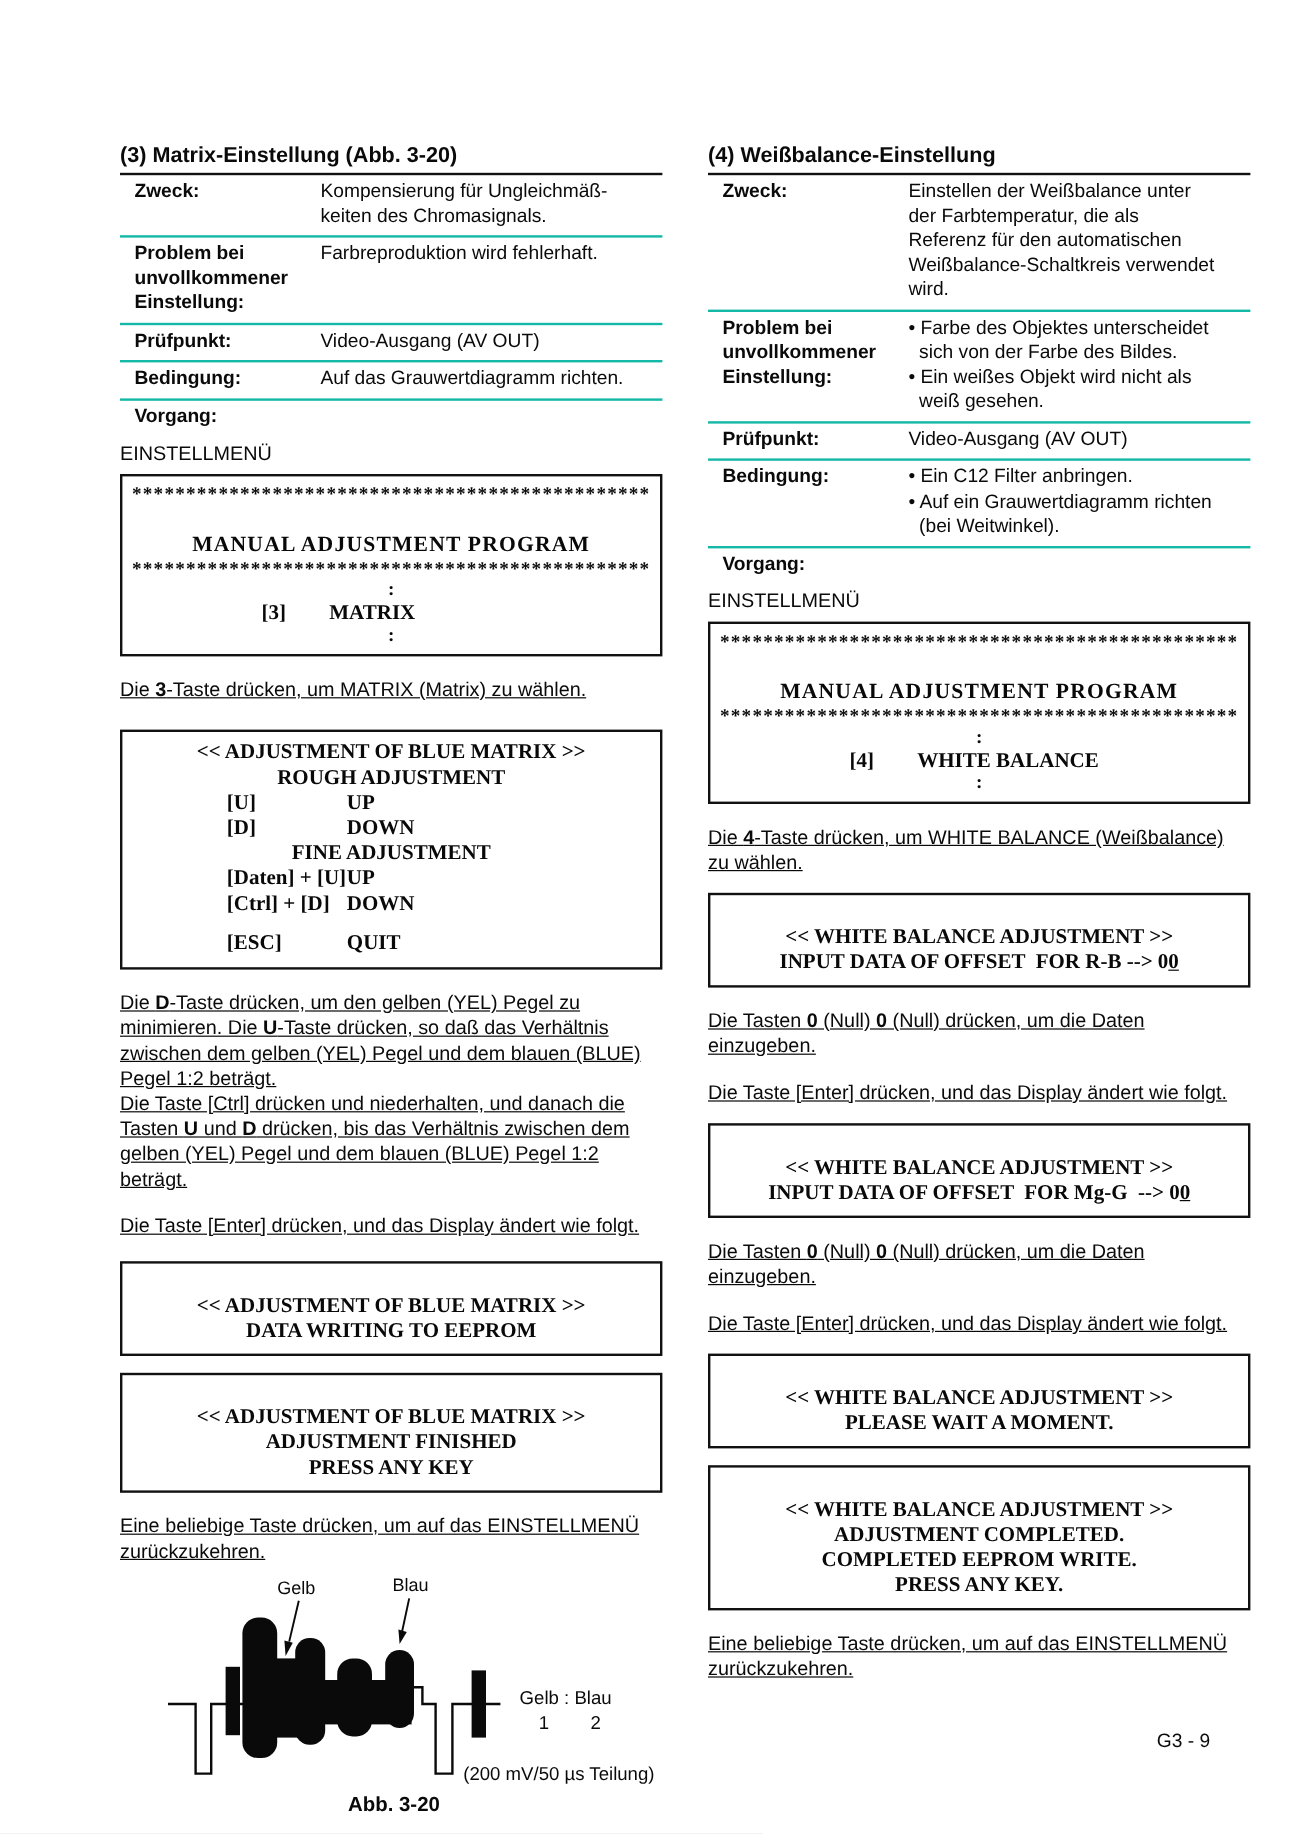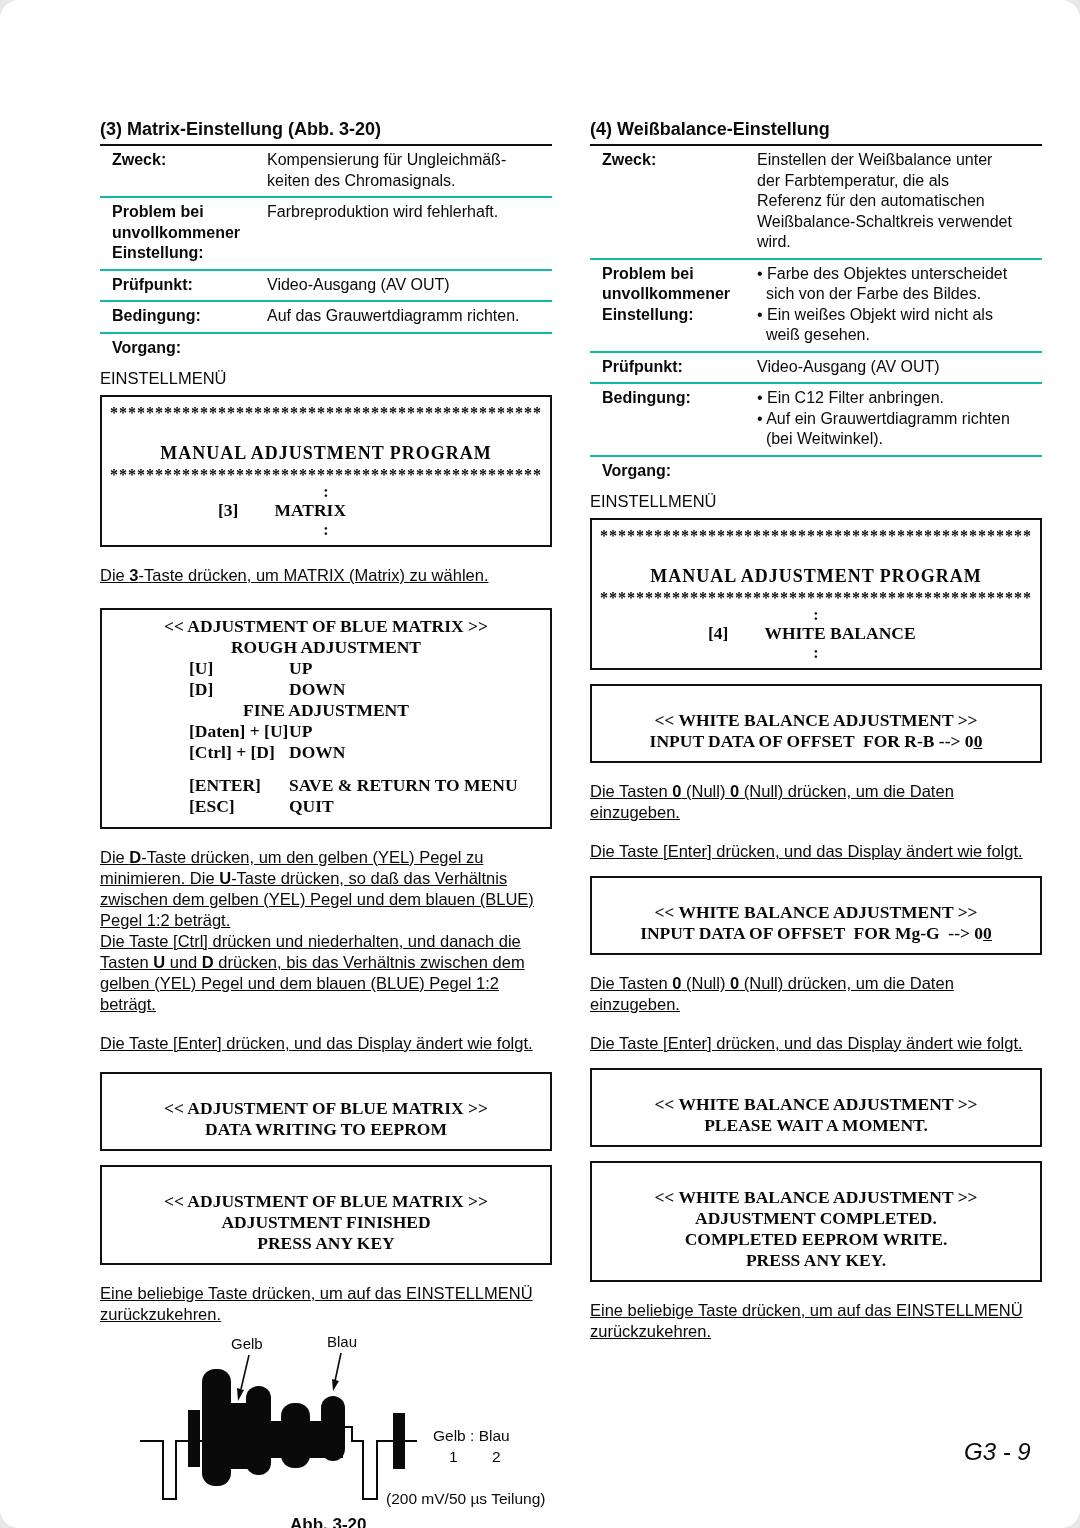--- a/index.html
+++ b/index.html
@@ -1,17 +1,17 @@
 <!DOCTYPE html>
 <html><head>
 <meta charset="utf-8">
 <style>
   html,body{margin:0;padding:0;background:#e8e8e8;}
   #page{position:relative;width:1080px;height:1528px;background:#ffffff;color:#0a0a0a;
-        font-family:"Liberation Sans",sans-serif;overflow:hidden;border-radius:19px;}
+        font-family:"Liberation Sans",sans-serif;overflow:hidden;}
   .col{position:absolute;top:0;width:452px;}
   #col-left{left:100px;}
   #col-right{left:590px;}
   .sec-heading{margin-top:118px;font-size:18px;font-weight:bold;line-height:22px;}
   .spec-table{margin-top:4px;border-top:2px solid #111;}
   .trow{display:flex;padding:4px 0 5px 0;border-bottom:2px solid #14b8a6;}
   .trow.last{border-bottom:none;}
   .tlabel{width:155px;padding-left:12px;font-weight:bold;font-size:16px;line-height:20.5px;white-space:pre-wrap;flex:none;}
   .tvalue{flex:1;font-size:16px;line-height:20.5px;white-space:pre-wrap;}
   .menu-label{margin-top:5px;font-size:16.5px;line-height:21px;}
@@ -22,21 +22,21 @@
   .crt-title{font-size:18px;letter-spacing:1px;line-height:23px;margin-top:20px;}
   .dots{line-height:15px;font-size:16px;}
   .crt-item{display:flex;padding-left:112px;gap:36px;line-height:23px;}
   .kv{display:flex;padding-left:83px;line-height:21px;}
   .kv .k{width:100px;flex:none;}
   .crt-spacer{height:12px;}
   .crt-2l{padding:24px 4px 9px 4px;}
   .para{margin-top:18px;font-size:16.5px;line-height:21px;white-space:pre-wrap;text-decoration:underline;}
   .u{text-decoration:underline;}
   .figure{margin-top:6px;}
-  #footer{position:absolute;left:964px;top:1440px;font-size:24px;line-height:24px;font-style:italic;}
+  #footer{position:absolute;left:964px;top:1440px;font-size:16px;line-height:24px;}
   svg text{font-family:"Liberation Sans",sans-serif;fill:#0a0a0a;}
 </style>
 </head>
 <body>
 
 <div id="page">
 
   <div class="col" id="col-left">
 
     <div class="sec-heading">(3) Matrix-Einstellung (Abb. 3-20)</div>
@@ -97,24 +97,20 @@
       <div class="crt-line">FINE ADJUSTMENT</div>
       <div class="kv">
         <span class="k">[Daten] + [U]</span>
         <span class="v">UP</span>
       </div>
       <div class="kv">
         <span class="k">[Ctrl] + [D]</span>
         <span class="v">DOWN</span>
       </div>
       <div class="crt-spacer"></div>
-      <div class="kv">
-        <span class="k">[ENTER]</span>
-        <span class="v">SAVE &amp; RETURN TO MENU</span>
-      </div>
       <div class="kv">
         <span class="k">[ESC]</span>
         <span class="v">QUIT</span>
       </div>
     </div>
 
     <div class="para"><span>Die </span><b>D</b><span>-Taste drücken, um den gelben (YEL) Pegel zu</span><br><span>minimieren. Die </span><b>U</b><span>-Taste drücken, so daß das Verhältnis</span><br><span>zwischen dem gelben (YEL) Pegel und dem blauen (BLUE)</span><br><span>Pegel 1:2 beträgt.</span><br><span>Die Taste [Ctrl] drücken und niederhalten, und danach die</span><br><span>Tasten </span><b>U</b><span> und </span><b>D</b><span> drücken, bis das Verhältnis zwischen dem</span><br><span>gelben (YEL) Pegel und dem blauen (BLUE) Pegel 1:2</span><br><span>beträgt.</span></div>
 
     <div class="para">Die Taste [Enter] drücken, und das Display ändert wie folgt.</div>
 
@@ -216,20 +212,21 @@
       <div class="crt-line crt-title">MANUAL ADJUSTMENT PROGRAM</div>
       <div class="crt-line stars">************************************************</div>
       <div class="crt-line dots">:</div>
       <div class="crt-item">
         <span>[4]</span>
         <span>WHITE BALANCE</span>
       </div>
       <div class="crt-line dots">:</div>
     </div>
 
+    <div class="para"><span>Die </span><b>4</b><span>-Taste drücken, um WHITE BALANCE (Weißbalance)</span><br><span>zu wählen.</span></div>
 
     <div class="crt crt-2l" style="margin-top:14px;">
       <div class="crt-line">&lt;&lt; WHITE BALANCE ADJUSTMENT &gt;&gt;</div>
       <div class="crt-line"><span style="white-space:pre-wrap;">INPUT DATA OF OFFSET  FOR R-B --&gt; 0</span><span class="u">0</span></div>
     </div>
 
     <div class="para"><span>Die Tasten </span><b>0</b><span> (Null) </span><b>0</b><span> (Null) drücken, um die Daten</span><br><span>einzugeben.</span></div>
 
     <div class="para">Die Taste [Enter] drücken, und das Display ändert wie folgt.</div>
 

